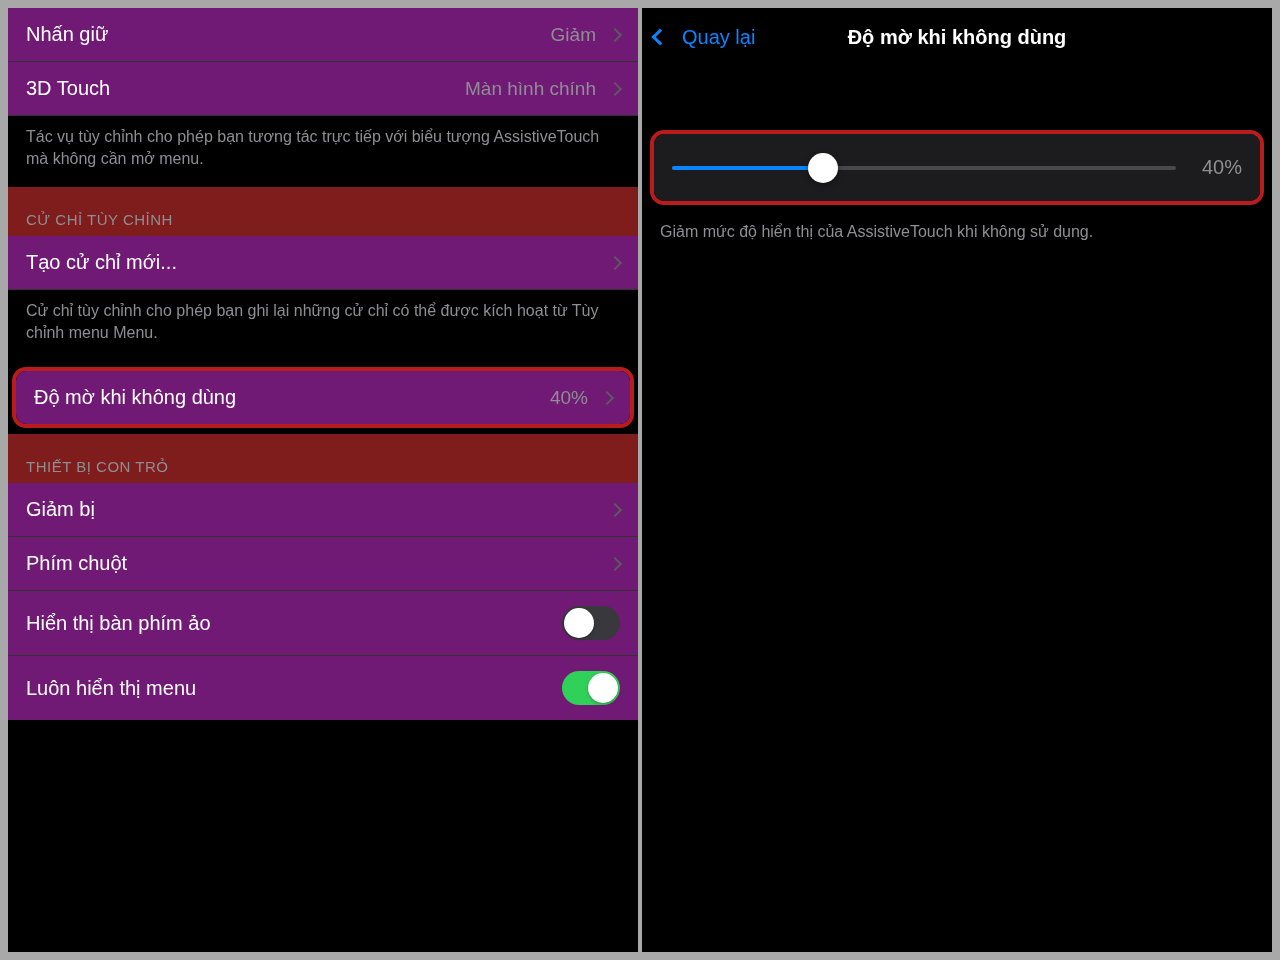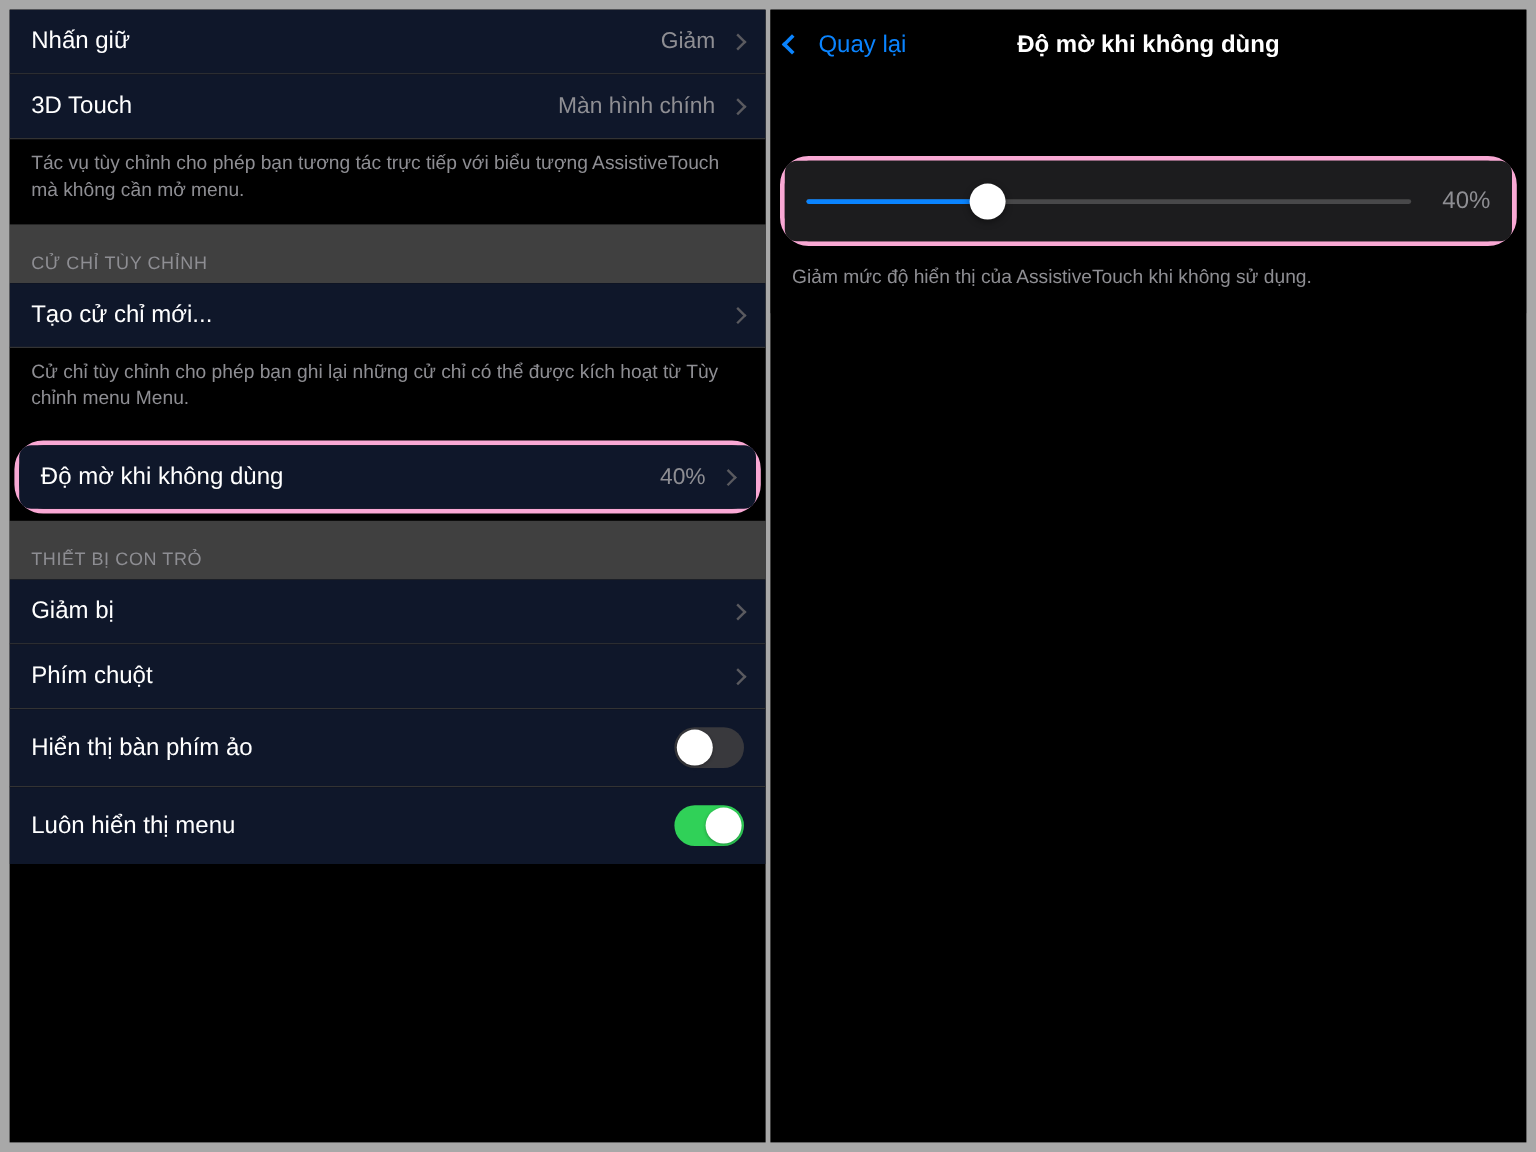--- a/index.html
+++ b/index.html
@@ -22,21 +22,21 @@
   }
   .pane-left { background: #000; }
   .pane-right { background: #000; }
 
   
   .row {
     display: flex;
     align-items: center;
     justify-content: space-between;
     padding: 15px 18px;
-    background: #0f172a;
+    background: #701a75;
     color: #fff;
     font-size: 20px;
     border-bottom: 1px solid #333;
     position: relative;
   }
   .row:last-of-type { border-bottom: none; }
   .row .label { color: #fff; }
   .row .value { color: #8e8e93; font-size: 19px; display: flex; align-items: center; gap: 8px; }
   .chevron {
     display: inline-block;
@@ -51,27 +51,27 @@
     color: #8e8e93;
     font-size: 16px;
     background: #000;
     line-height: 1.35;
   }
   .section-header {
     padding: 24px 18px 8px 18px;
     color: #8e8e93;
     font-size: 15px;
     letter-spacing: 0.5px;
-    background: #404040;
+    background: #7f1d1d;
   }
 
   
   .highlight-red {
-    border: 4px solid #f9a8d4;
-    border-radius: 24px;
+    border: 4px solid #b91c1c;
+    border-radius: 14px;
     margin: 0 2px;
   }
   .highlight-wrap {
     padding: 6px 2px;
     background: #000;
   }
 
   
   .toggle {
     width: 58px; height: 34px;

